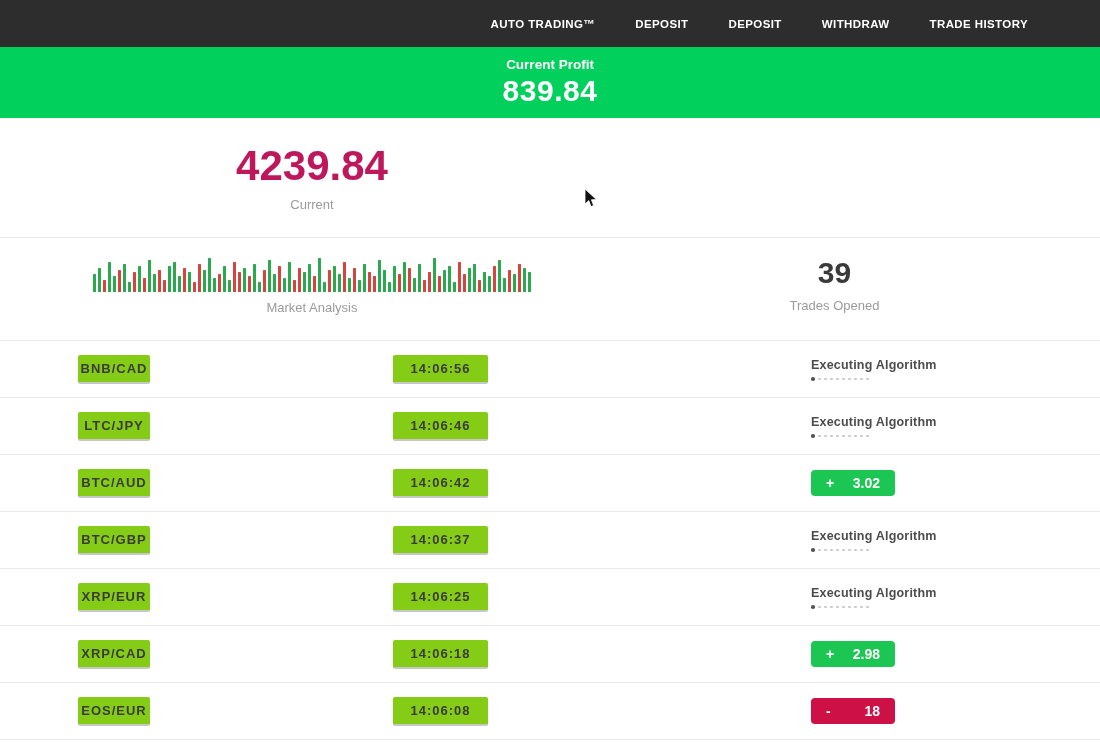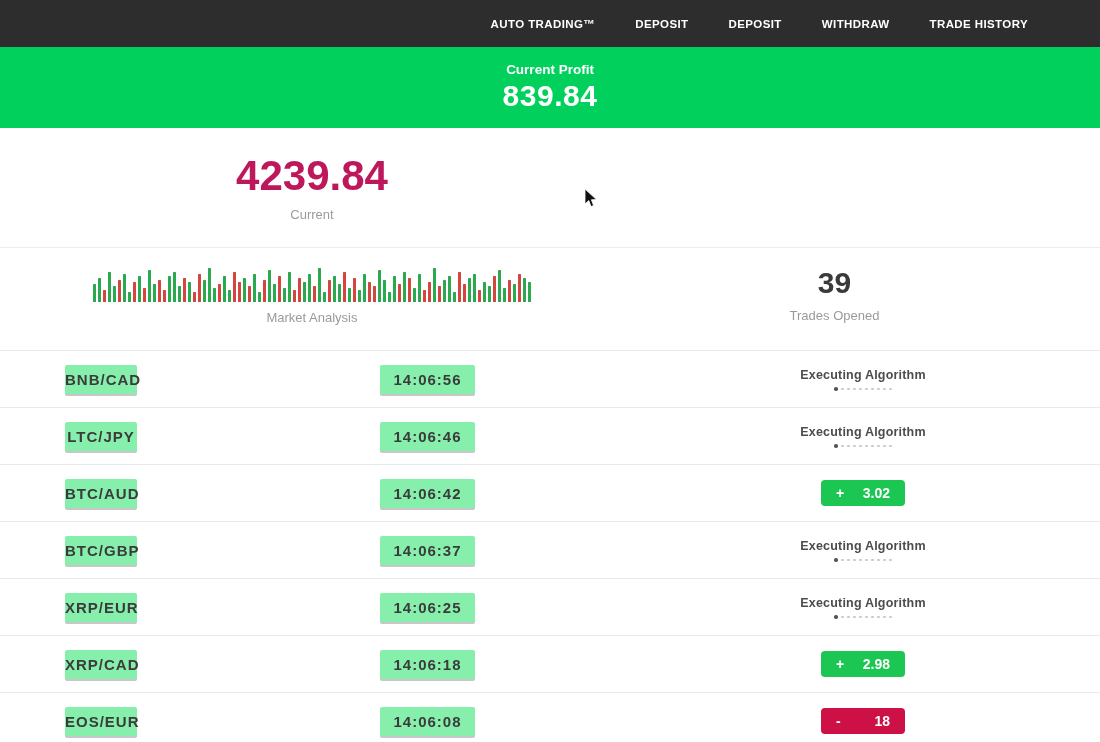--- a/index.html
+++ b/index.html
@@ -7,21 +7,21 @@
     font-family:"Liberation Sans", sans-serif; }
   .page { position:relative; width:1100px; height:742px; }
 
   
   .topnav { height:47px; background:#2d2d2d; display:flex; align-items:center;
     justify-content:flex-end; padding-right:72px; gap:40px; }
   .nav-item { color:#fff; font-size:11.5px; font-weight:bold; letter-spacing:.4px;
     cursor:pointer; white-space:nowrap; }
 
   
-  .banner { height:81px; background:#01d15c; color:#fff; display:flex;
+  .banner { height:71px; background:#01d15c; color:#fff; display:flex;
     flex-direction:column; align-items:center; justify-content:center; }
   .banner-label { font-size:13.5px; font-weight:bold; margin-bottom:2px; }
   .banner-value { font-size:30px; font-weight:bold; letter-spacing:.5px; }
 
   
   .stats-row { display:flex; }
   .col-left { flex:0 0 624px; display:flex; flex-direction:column; align-items:center; }
   .col-right { flex:1; display:flex; flex-direction:column; align-items:center; padding-right:55px; }
   .row1 { height:120px; border-bottom:1px solid #ececf0; }
   .row1 .col-left { justify-content:center; }
@@ -38,27 +38,27 @@
   .toggle-label { font-size:15px; font-weight:bold; color:#1f1f1f; }
 
   .row2 { height:102px; padding-top:16px; }
   .chart-bars { height:38px; display:flex; align-items:flex-end; gap:2px; }
   .chart-bars .bar { width:3px; border-radius:.5px; }
   .trades-count { font-size:30px; font-weight:bold; color:#3a3a3a; margin-top:2px; }
 
   
   .trades { border-top:1px solid #e9e9ed; }
   .trade-row { position:relative; height:57px; border-bottom:1px solid #e9e9ed; }
-  .chip { position:absolute; top:14px; background:#86efac; border-radius:2px;
+  .chip { position:absolute; top:14px; background:#84cc16; border-radius:2px;
     border-bottom:2px solid #c7c7c7; padding:6px 0; text-align:center;
-    font-size:15px; font-weight:bold; color:#3b3b3b; letter-spacing:1px; }
+    font-size:13px; font-weight:bold; color:#3b3b3b; letter-spacing:1px;margin-left:13px; }
   .chip.pair { left:65px; width:72px; }
   .chip.time { left:380px; width:95px; }
-  .status { position:absolute; left:763px; width:200px; top:0; height:100%;
-    display:flex; flex-direction:column; align-items:center; justify-content:center; }
+  .status { position:absolute; left:811px; width:200px; top:0; height:100%;
+    display:flex; flex-direction:column; align-items:flex-start; justify-content:center; }
   .exec-label { font-size:12.5px; font-weight:bold; color:#4c4c4c; letter-spacing:.2px; }
   .exec-dots { display:flex; gap:3.5px; margin-top:6px; }
   .exec-dots i { width:2.5px; height:2.5px; border-radius:50%; background:#c9c9c9; }
   .exec-dots i.active { background:#555; width:3.5px; height:3.5px; margin-top:-0.5px; }
   .pnl { width:84px; display:flex; justify-content:space-between; align-items:center;
     padding:5px 15px; border-radius:4px; color:#fff; font-size:14px; font-weight:bold; }
   .pnl.profit { background:#1cc653; }
   .pnl.loss { background:#cd1045; }
 
   .cursor { position:absolute; left:584px; top:188px; z-index:9; }

